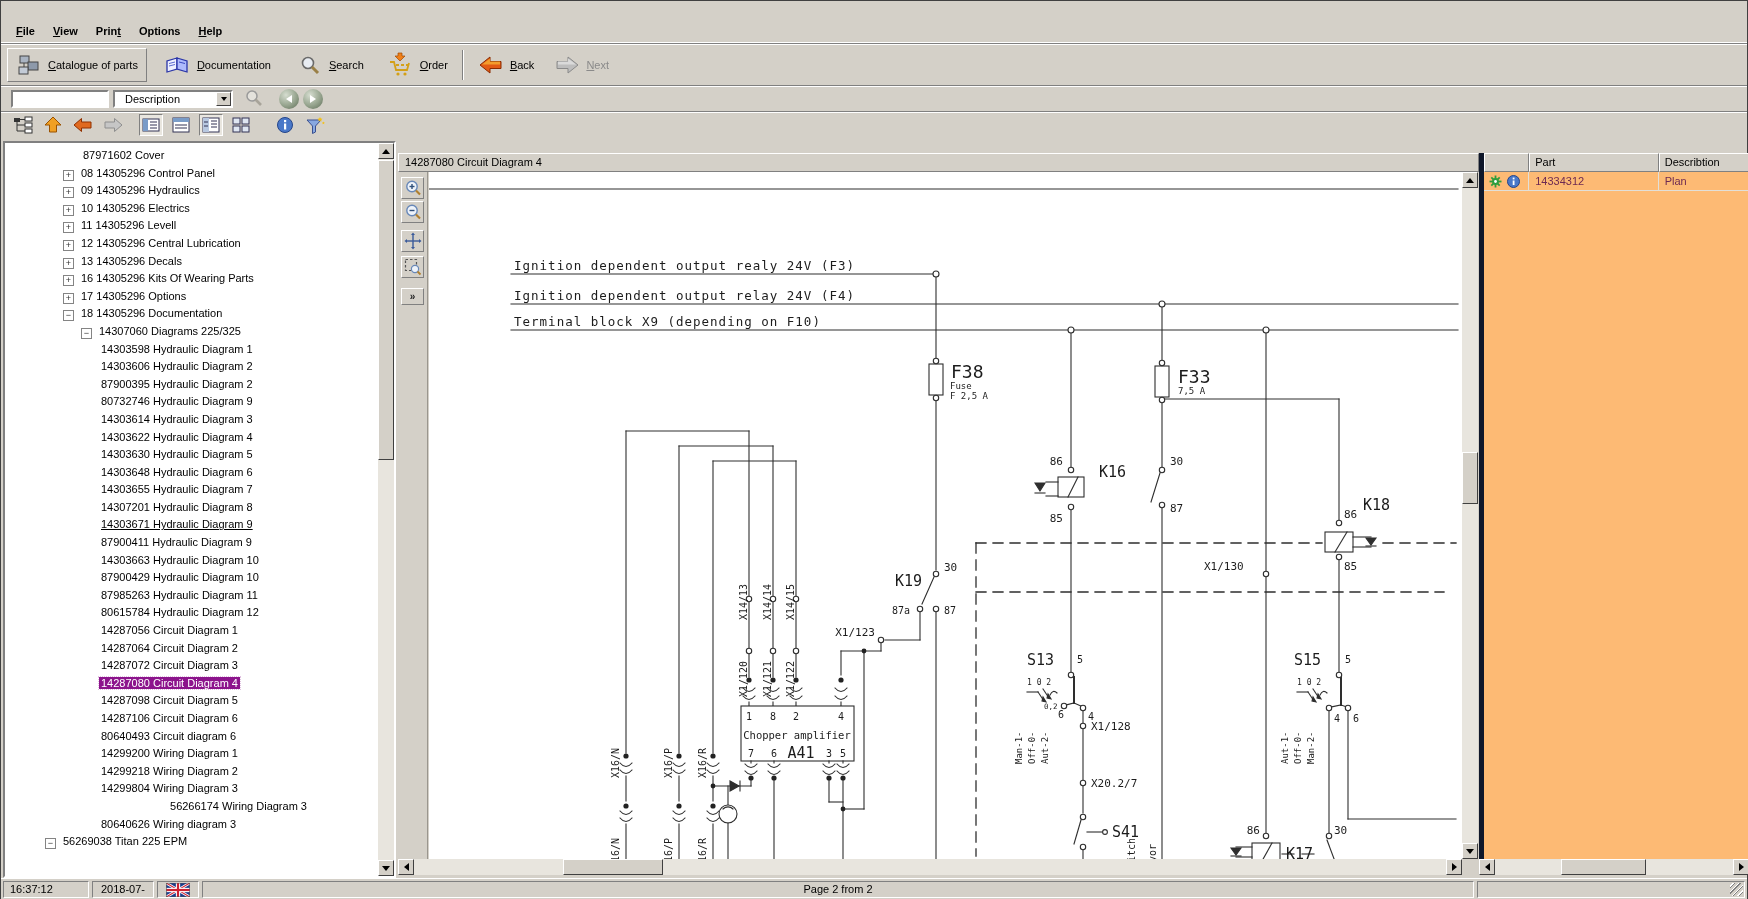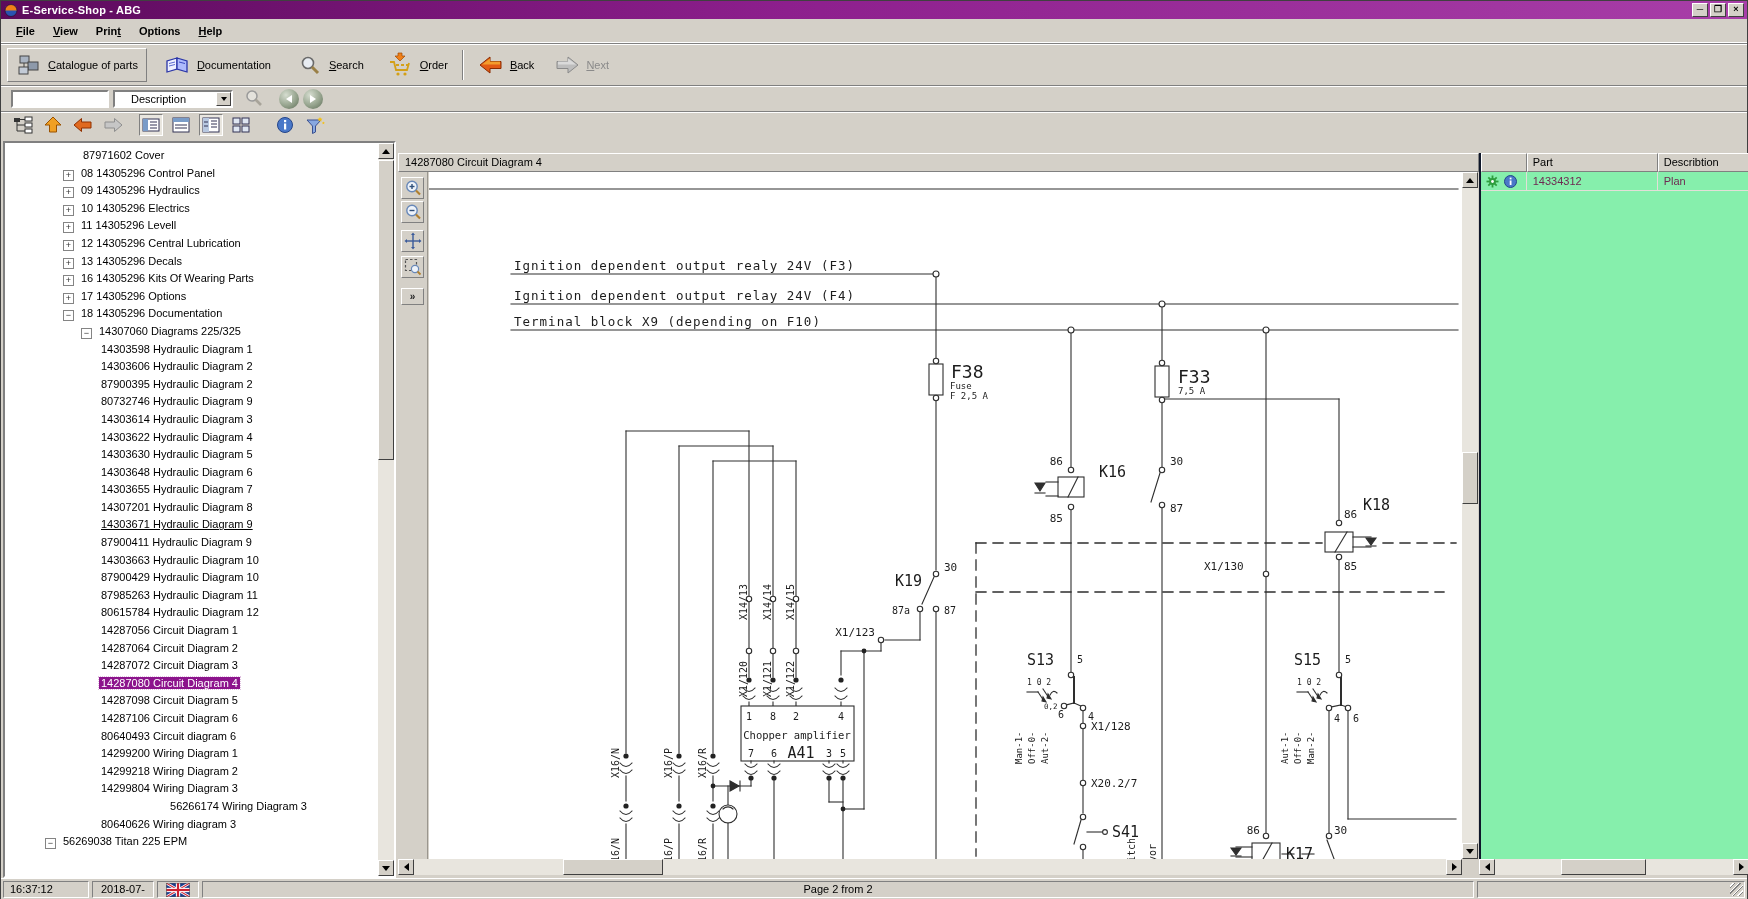--- a/index.html
+++ b/index.html
@@ -38,21 +38,21 @@
     border-left:1px solid #808080; border-right:1px solid #fff; }
 
   
   #toolbar2 { position:absolute; left:0; top:84px; width:100%; height:26px;
     background:#d4d0c8; border-top:1px solid #808080; box-shadow:inset 0 1px 0 #fff;
     display:flex; align-items:center; padding-left:10px; gap:4px; }
   #search-input { width:98px; height:18px; background:#fff; border:2px solid;
     border-color:#808080 #fff #fff #808080; font-size:11px; padding:0 3px; }
   #combo { width:120px; height:18px; background:#fff; border:2px solid;
     border-color:#808080 #fff #fff #808080; position:relative;
-    display:flex; align-items:center; padding-left:16px; }
+    display:flex; align-items:center; padding-left:10px; }
   #combo .cbtn { position:absolute; right:0; top:0; width:15px; height:14px;
     background:#d4d0c8; border:1px solid; border-color:#fff #404040 #404040 #fff;
     display:flex; align-items:center; justify-content:center; }
   .arr-down { width:0; height:0; border-left:3px solid transparent;
     border-right:3px solid transparent; border-top:4px solid #000; }
   .orb { width:20px; height:20px; border-radius:50%;
     background:radial-gradient(circle at 35% 30%, #d6ddd0, #96a48e 55%, #5c6b55);
     display:flex; align-items:center; justify-content:center; }
   .chev-l { width:0; height:0; border-top:4px solid transparent; border-bottom:4px solid transparent; border-right:6px solid #fff; }
   .chev-r { width:0; height:0; border-top:4px solid transparent; border-bottom:4px solid transparent; border-left:6px solid #fff; }
@@ -94,21 +94,21 @@
     background:#d4d0c8; border-right:1px solid #9a968e; }
   .pal-btn { position:absolute; left:3px; width:23px; height:22px; background:#d4d0c8;
     border:1px solid; border-color:#fff #808080 #808080 #fff;
     display:flex; align-items:center; justify-content:center; }
   #pal-more { top:116px; height:17px; font-size:10px; font-weight:bold; color:#222; line-height:14px; }
 
   #canvas { position:absolute; left:428px; top:171px; width:1033px; height:687px;
     background:#fff; overflow:hidden; }
 
   #right-panel { position:absolute; left:1478px; top:152px; width:270px; height:706px;
-    background:#86efac; border-left:2px solid #0f172a; }
+    background:#fdba74; border-left:5px solid #0f172a; }
   .grid-head { display:flex; height:19px; }
   .gh-cell { background:#d4d0c8; border:1px solid; border-color:#fff #808080 #808080 #fff;
     line-height:16px; padding-left:5px; }
   .grid-row { display:flex; height:19px; border-bottom:1px solid #e2dfd8; align-items:center; }
   .gr-icons { width:46px; display:flex; align-items:center; gap:5px; padding-left:5px; border-right:1px solid #e2dfd8; height:100%; }
   .gr-part { width:132px; padding-left:6px; color:#6e2a52; border-right:1px solid #e2dfd8; height:100%; line-height:18px; }
   .gr-desc { width:92px; padding-left:6px; color:#6e2a52; height:100%; line-height:18px; }
 
   
   #statusbar { position:absolute; left:0; top:877px; width:100%; height:22px;
@@ -125,33 +125,20 @@
     background:repeating-linear-gradient(135deg, transparent 0 2px, #fff 2px 3px, #808080 3px 4px); }
 
   
   .dtxt { font-family:"DejaVu Sans Mono", monospace; fill:#1c1c1c; }
 </style>
 </head>
 <body>
 
 <div id="app">
 
-  <div id="titlebar">
-    <svg class="ticon" viewBox="0 0 14 13">
-      <circle cx="7" cy="6.5" r="6" fill="#2a52b0"></circle>
-      <path d="M1,6.5 A6,6 0 0 1 13,6.5 L7,6.5 Z" fill="#f08018"></path>
-      <circle cx="7" cy="6.5" r="6" fill="none" stroke="#301030" stroke-width="0.8"></circle>
-    </svg>
-    <span class="ttext">E-Service-Shop - ABG</span>
-    <div id="win-controls">
-      <div class="winbtn">─</div>
-      <div class="winbtn">❐</div>
-      <div class="winbtn">×</div>
-    </div>
-  </div>
 
   <div id="menubar">
     <span class="menu-item"><span></span><u>F</u><span>ile</span></span>
     <span class="menu-item"><span></span><u>V</u><span>iew</span></span>
     <span class="menu-item"><span>Prin</span><u>t</u><span></span></span>
     <span class="menu-item"><span>Options</span><u></u><span></span></span>
     <span class="menu-item"><span></span><u>H</u><span>elp</span></span>
   </div>
 
   <div id="toolbar1">

